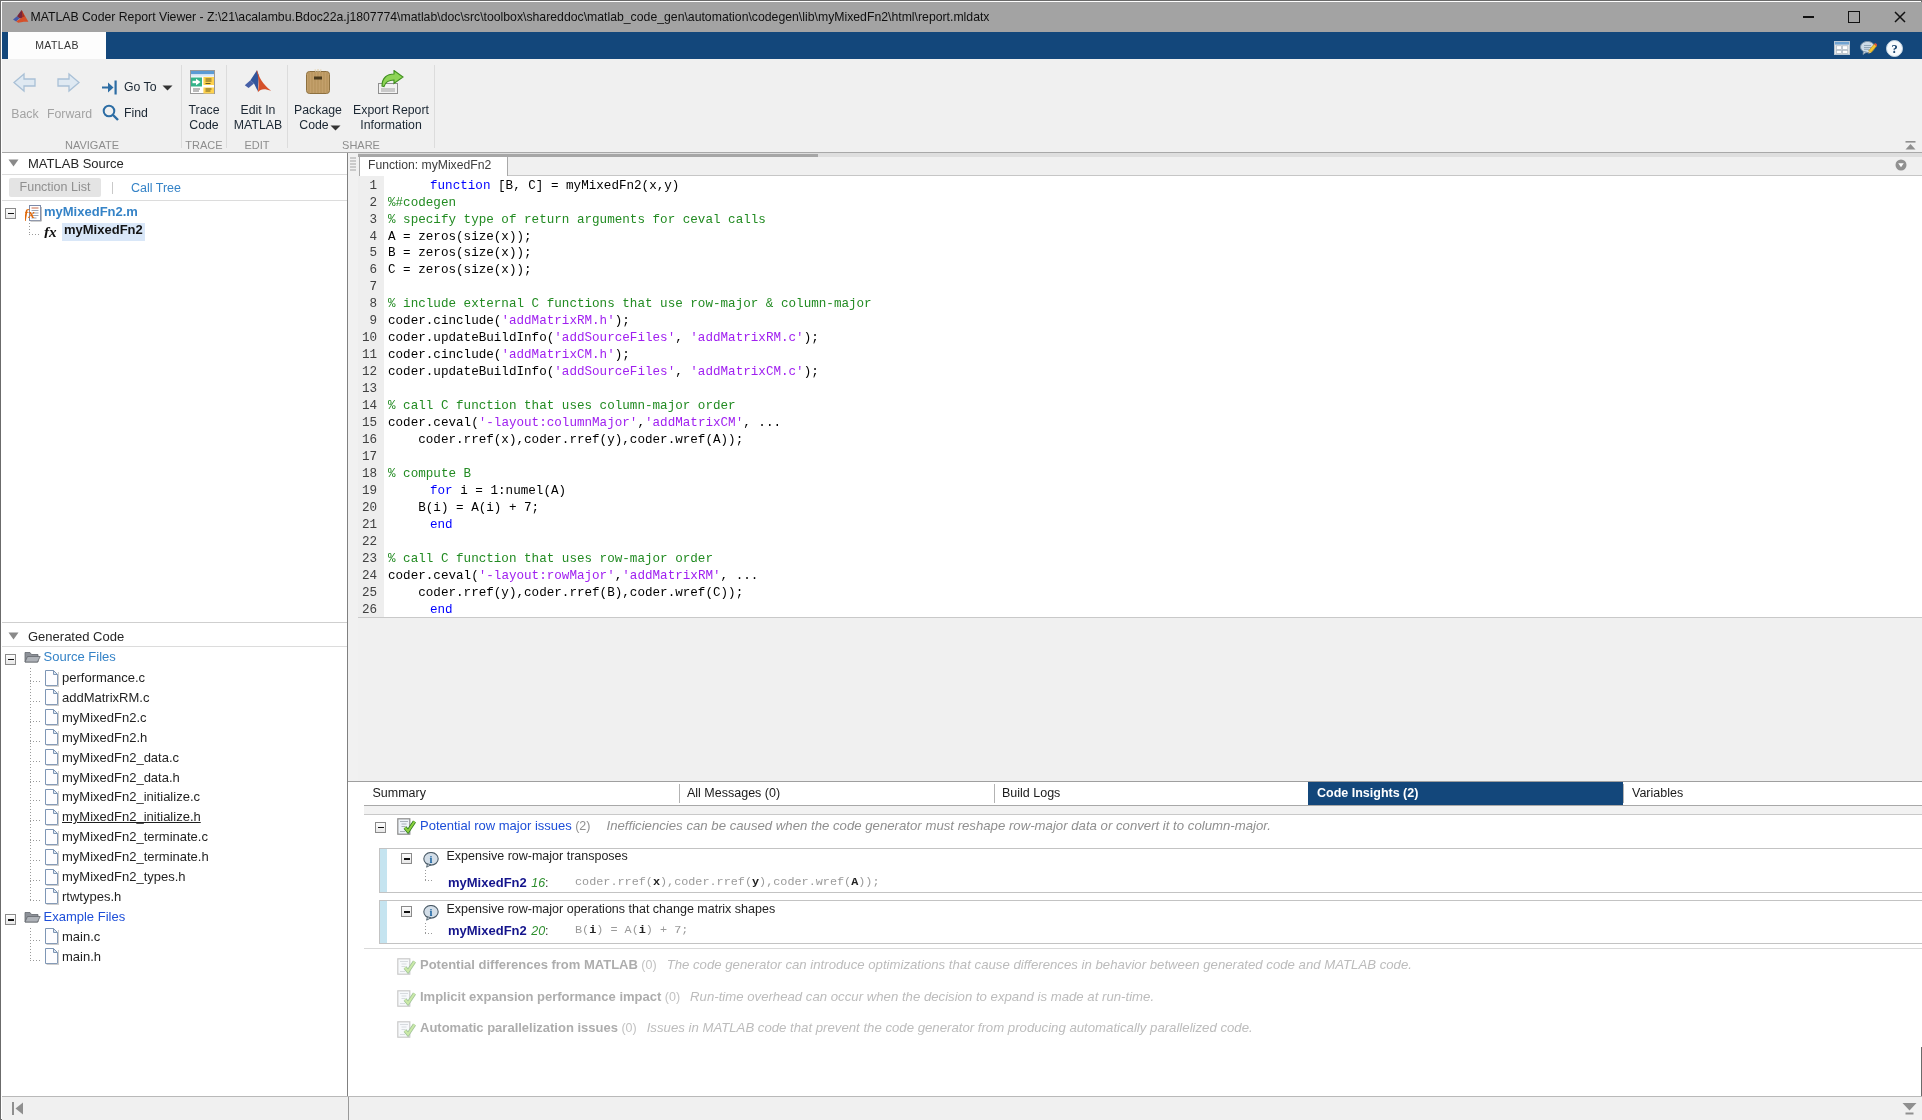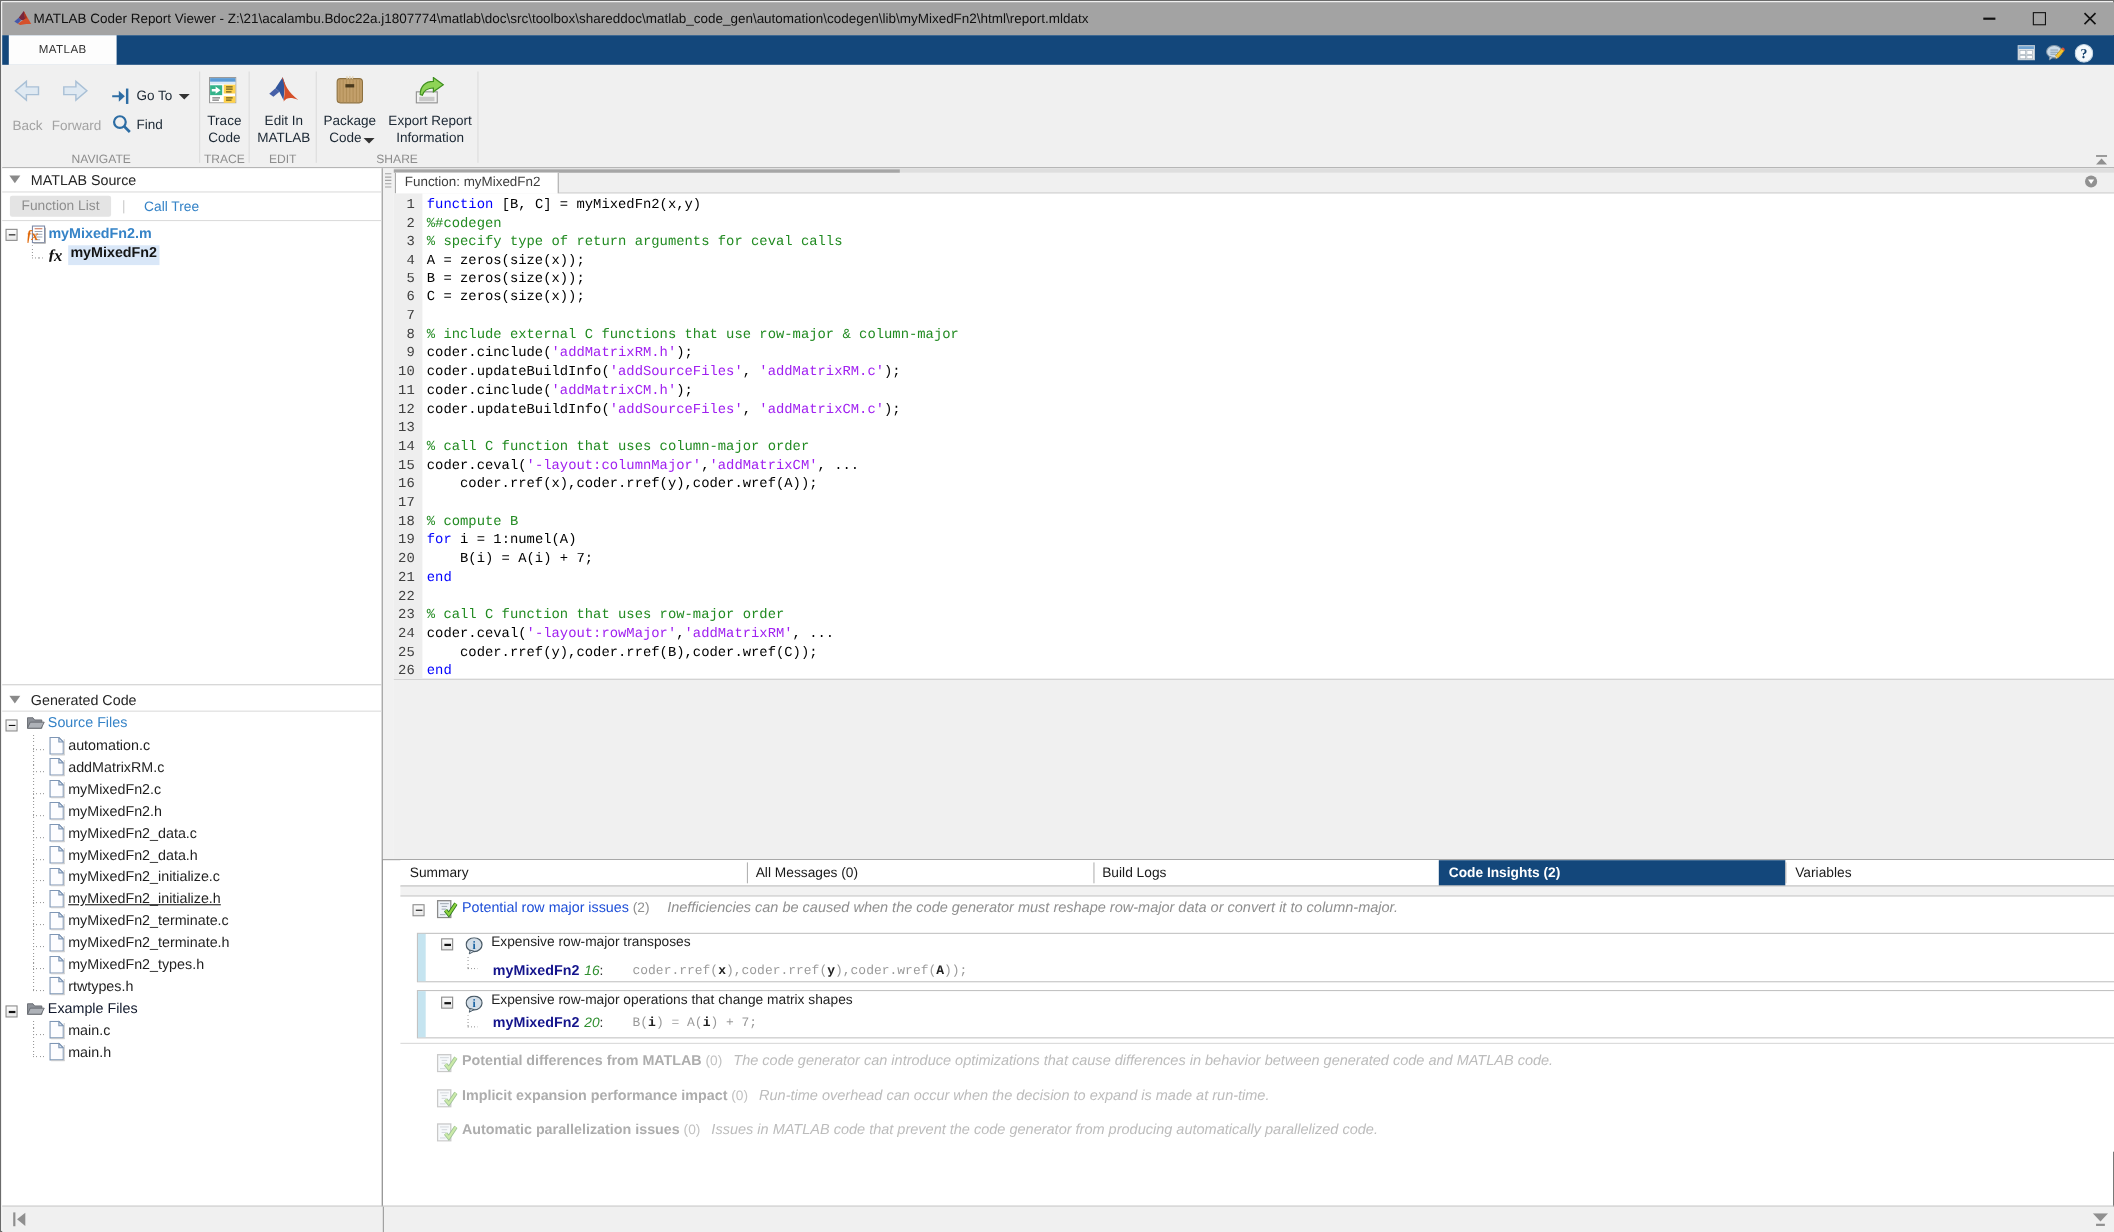--- a/index.html
+++ b/index.html
@@ -1,19 +1,19 @@
 <!DOCTYPE html>
 <html><head><meta charset="utf-8">
 <style>
 html,body{margin:0;padding:0;}
 body{width:1922px;height:1120px;overflow:hidden;font-family:"Liberation Sans",sans-serif;}
 .abs{position:absolute;}
 #win{position:absolute;left:0;top:0;width:1922px;height:1120px;background:#fff;border:1px solid #6b6b6b;box-sizing:border-box;}
 .mono{font-family:"Liberation Mono",monospace;}
-.kw{color:#0000ff;}
+.kw{color:#0000ff;margin-left:42px;}
 .cm{color:#228b22;}
 .st{color:#a020f0;}
 .lbl{font-size:12.3px;color:#1b2733;text-align:center;line-height:15.2px;}
 .glbl{font-size:11px;color:#8d8d8d;text-align:center;}
 .sep{position:absolute;top:6px;height:83px;width:1px;background:#dcdcdc;}
 .minus{position:absolute;width:11px;height:11px;border:1px solid #8a8a8a;background:linear-gradient(#fdfdfd,#e8e8e8);box-sizing:border-box;}
 .minus:after{content:"";position:absolute;left:2px;top:4px;width:5.5px;height:1.8px;background:#111;}
 .dotv{position:absolute;width:1px;background-image:repeating-linear-gradient(to bottom,#9a9a9a 0 1px,transparent 1px 3px);}
 .doth{position:absolute;height:1px;background-image:repeating-linear-gradient(to right,#9a9a9a 0 1px,transparent 1px 3px);}
 .coderow{white-space:pre;}
@@ -202,21 +202,21 @@
           <path d="M3.5,6.5 L16.2,6.5 L13.5,12 L1,12 Z" fill="#aeb2b8" stroke="#63676d" stroke-width="0.8"></path>
         </svg>
         <div class="abs" style="left:41.5px;top:495.5px;font-size:13px;color:#3583c7;">Source Files</div>
         <div class="doth" style="left:28px;top:528px;width:10px;"></div>
         <svg class="abs" style="left:42px;top:516.5px" width="15" height="17" viewBox="0 0 15 17">
           <path d="M1.5,0.5 L9.5,0.5 L13.5,4.5 L13.5,15.5 L1.5,15.5 Z" fill="#fdfdff" stroke="#7e96b5"></path>
           <path d="M9.5,0.5 L9.5,4.5 L13.5,4.5 Z" fill="#dce6f2" stroke="#7e96b5"></path>
           <rect x="13.9" y="2" width="1" height="14.4" fill="#c9c9c9"></rect>
           <rect x="2.5" y="15.9" width="12.4" height="1" fill="#c9c9c9"></rect>
         </svg>
-        <div class="abs" style="left:60px;top:517px;font-size:13px;color:#1f1f1f;">automation.c</div>
+        <div class="abs" style="left:60px;top:517px;font-size:13px;color:#1f1f1f;">performance.c</div>
         <div class="doth" style="left:28px;top:547.9px;width:10px;"></div>
         <svg class="abs" style="left:42px;top:536.4px" width="15" height="17" viewBox="0 0 15 17">
           <path d="M1.5,0.5 L9.5,0.5 L13.5,4.5 L13.5,15.5 L1.5,15.5 Z" fill="#fdfdff" stroke="#7e96b5"></path>
           <path d="M9.5,0.5 L9.5,4.5 L13.5,4.5 Z" fill="#dce6f2" stroke="#7e96b5"></path>
           <rect x="13.9" y="2" width="1" height="14.4" fill="#c9c9c9"></rect>
           <rect x="2.5" y="15.9" width="12.4" height="1" fill="#c9c9c9"></rect>
         </svg>
         <div class="abs" style="left:60px;top:536.9px;font-size:13px;color:#1f1f1f;">addMatrixRM.c</div>
         <div class="doth" style="left:28px;top:567.8px;width:10px;"></div>
         <svg class="abs" style="left:42px;top:556.3px" width="15" height="17" viewBox="0 0 15 17">
@@ -297,21 +297,21 @@
           <rect x="13.9" y="2" width="1" height="14.4" fill="#c9c9c9"></rect>
           <rect x="2.5" y="15.9" width="12.4" height="1" fill="#c9c9c9"></rect>
         </svg>
         <div class="abs" style="left:60px;top:735.9px;font-size:13px;color:#1f1f1f;">rtwtypes.h</div>
         <div class="dotv" style="left:28px;top:515px;height:231.89999999999998px;"></div>
         <div class="minus" style="left:3px;top:760.8px;"></div>
         <svg class="abs" style="left:22px;top:756.8px" width="17" height="14" viewBox="0 0 17 14">
           <path d="M1,2.5 L6,2.5 L7.5,4.5 L14,4.5 L14,12 L1,12 Z" fill="#8d9198" stroke="#63676d" stroke-width="0.8"></path>
           <path d="M3.5,6.5 L16.2,6.5 L13.5,12 L1,12 Z" fill="#aeb2b8" stroke="#63676d" stroke-width="0.8"></path>
         </svg>
-        <div class="abs" style="left:41.5px;top:755.8px;font-size:13px;color:#0f172a;">Example Files</div>
+        <div class="abs" style="left:41.5px;top:755.8px;font-size:13px;color:#1d4ed8;">Example Files</div>
         <div class="doth" style="left:28px;top:786.6999999999999px;width:10px;"></div>
         <svg class="abs" style="left:42px;top:775.1999999999999px" width="15" height="17" viewBox="0 0 15 17">
           <path d="M1.5,0.5 L9.5,0.5 L13.5,4.5 L13.5,15.5 L1.5,15.5 Z" fill="#fdfdff" stroke="#7e96b5"></path>
           <path d="M9.5,0.5 L9.5,4.5 L13.5,4.5 Z" fill="#dce6f2" stroke="#7e96b5"></path>
           <rect x="13.9" y="2" width="1" height="14.4" fill="#c9c9c9"></rect>
           <rect x="2.5" y="15.9" width="12.4" height="1" fill="#c9c9c9"></rect>
         </svg>
         <div class="abs" style="left:60px;top:775.6999999999999px;font-size:13px;color:#1f1f1f;">main.c</div>
         <div class="doth" style="left:28px;top:806.5999999999999px;width:10px;"></div>
         <svg class="abs" style="left:42px;top:795.0999999999999px" width="15" height="17" viewBox="0 0 15 17">

